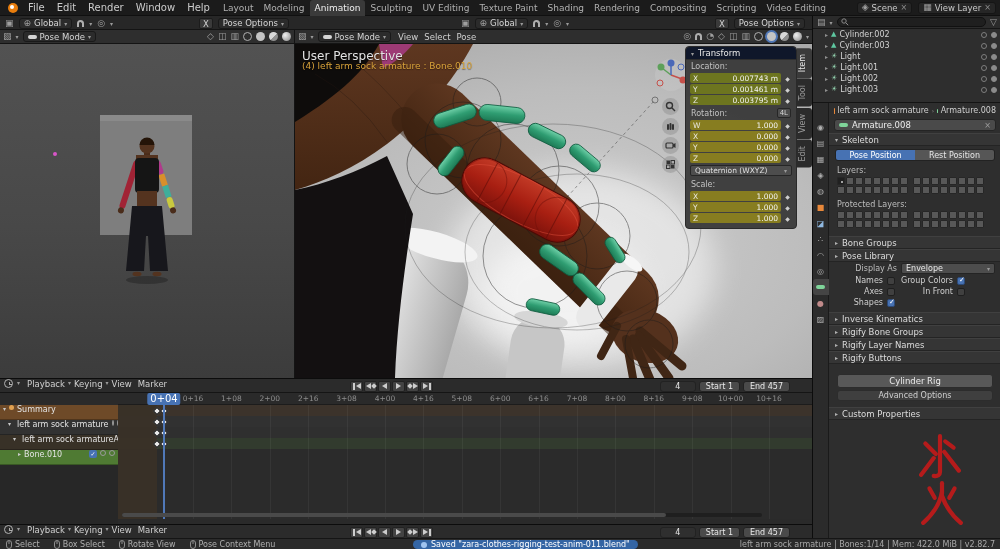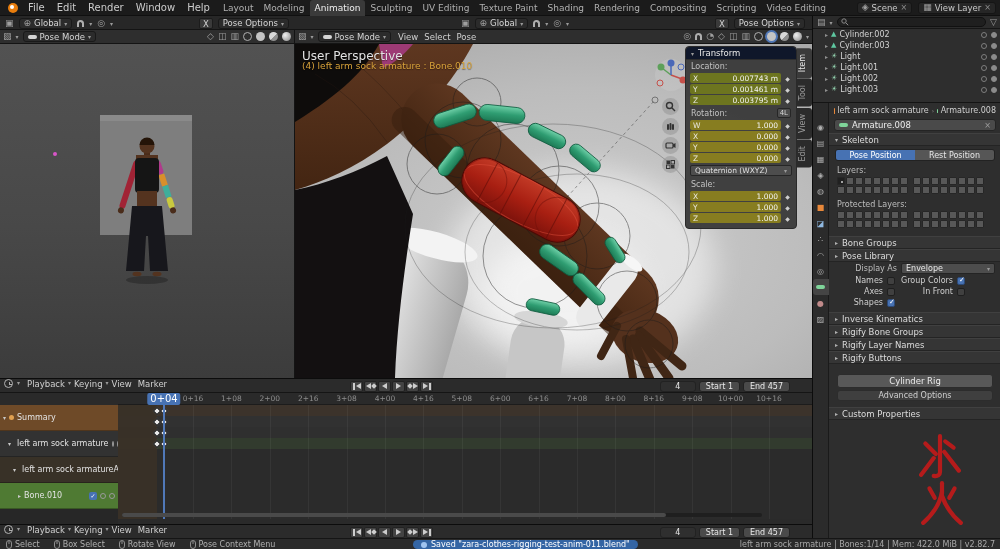--- a/index.html
+++ b/index.html
@@ -89,21 +89,21 @@
   .kdia{width:4px;height:4px;background:#cdcdcd;transform:rotate(45deg)}
   .tfields{position:absolute;right:22px;top:1.5px;display:flex;gap:3px}
   .ffield{height:11px;border-radius:3px;background:#4a4a4a;border:1px solid #222;color:#e8e8e8;
     font-size:8px;display:flex;align-items:center;justify-content:center;padding:0 6px}
   .ffield.frame{background:#2f2f2f;min-width:36px}
   .ruler{position:absolute;left:118px;right:0;top:14px;height:12px;background:#2a2a2a;border-bottom:1px solid #1c1c1c}
   .tick{position:absolute;top:1px;font-size:7.5px;color:#8d8d8d;transform:translateX(-50%);white-space:nowrap}
   .curpill{position:absolute;top:0;height:12px;line-height:12px;background:#4772b3;color:#fff;font-size:10px;
     border-radius:2px;padding:0 3px;transform:translateX(-50%)}
   #ds-channels{position:absolute;left:0;top:26px;bottom:0;width:118px;background:#272727}
-  .chrow{height:26px;display:flex;align-items:center;gap:3px;padding:0 3px;font-size:8px;color:#e4e4e4;
+  .chrow{height:15px;display:flex;gap:3px;padding:0 3px;font-size:8px;color:#e4e4e4;
     white-space:nowrap;overflow:hidden;border-bottom:1px solid rgba(0,0,0,.28)}
   .chrow .arr{font-size:6px;color:#c8c8c8}
   .ch-summary{background:#6e4a28}
   .ch-object{background:#323232}
   .ch-action{background:#383127}
   .ch-bone{background:#4f7a33}
   .chdot{width:5px;height:5px;border-radius:50%;background:#e0a050;display:inline-block}
   .chicon-sq{width:6px;height:6px;background:#cfcfcf;border-radius:1px;display:inline-block}
   .chk-blue{width:8px;height:8px;background:#4772b3;border-radius:2px;color:#fff;font-size:6px;line-height:8px;text-align:center;margin-left:auto}
   .chmini{width:6px;height:6px;border:1px solid #9a9a9a;border-radius:50%;display:inline-block}

